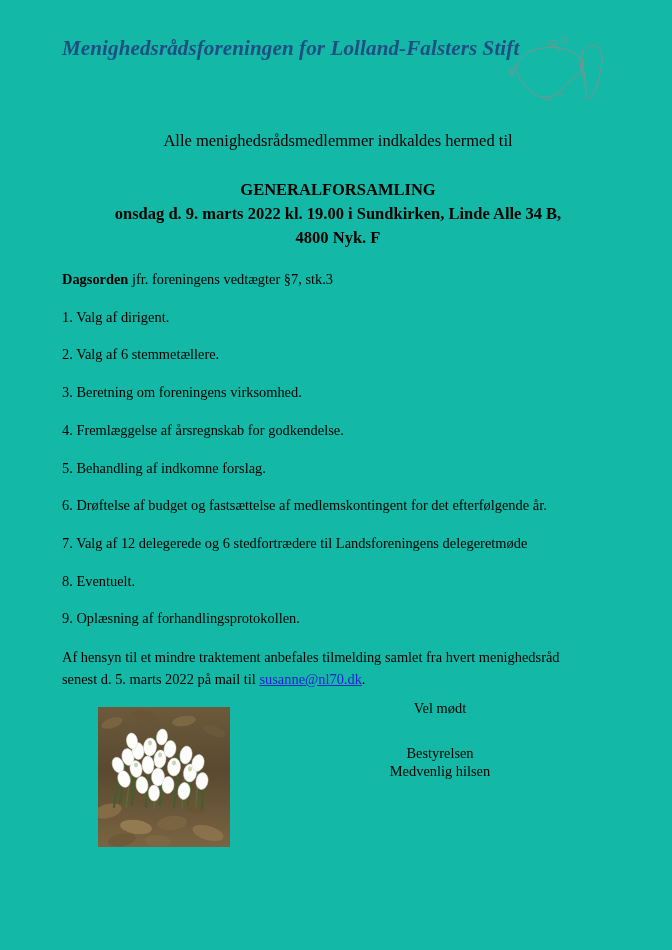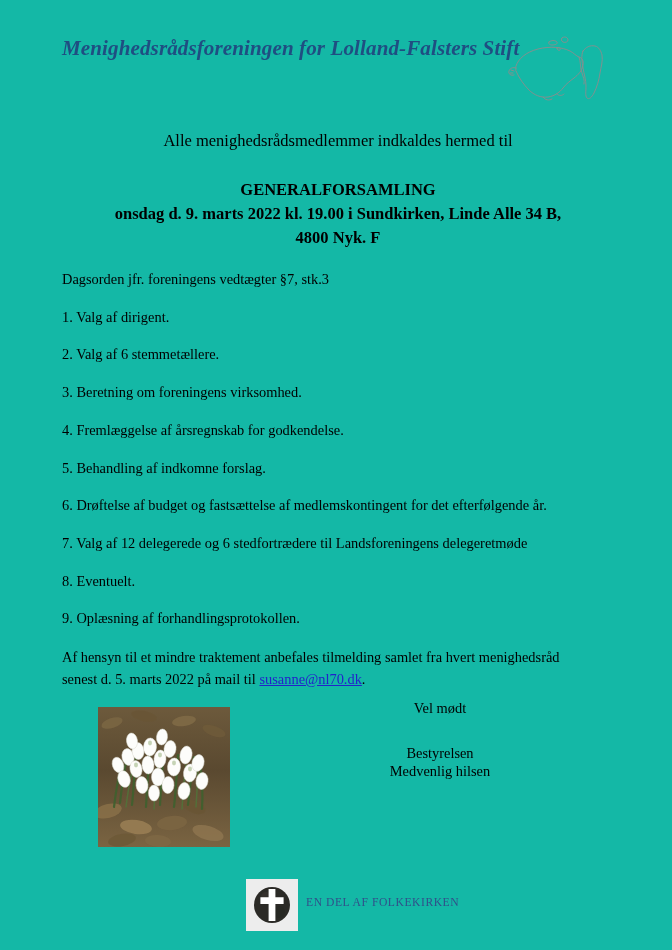--- a/index.html
+++ b/index.html
@@ -88,21 +88,21 @@
     left: 62px;
     top: 270px;
     width: 524px;
   }
   .agenda-head {
     font-size: 14.4px;
     line-height: 1.3;
     margin-bottom: 19px;
   }
   .agenda-head .lbl {
-    font-weight: normal;
+    font-weight: bold;
   }
   .agenda-list {
     list-style: none;
     margin: 0;
     padding: 0;
   }
   .agenda-item {
     font-size: 14.4px;
     line-height: 1.3;
     margin-bottom: 19px;
@@ -322,25 +322,14 @@
     </svg>
   </div>
 
   <div class="closing">
     <div>Vel mødt</div>
     <div class="gap"></div>
     <div>Bestyrelsen</div>
     <div>Medvenlig hilsen</div>
   </div>
 
-  <div class="footer">
-    <div class="footer-logo">
-      <svg viewBox="0 0 52 52" xmlns="http://www.w3.org/2000/svg">
-        <circle cx="26" cy="26" r="18" fill="#2b2a26"></circle>
-        <circle cx="20" cy="18" r="5" fill="#3a3530" opacity="0.6"></circle>
-        <circle cx="33" cy="33" r="6" fill="#242822" opacity="0.6"></circle>
-        <path d="M22.6 10 h6.8 v8.2 h8.2 v6.8 h-8.2 v17 h-6.8 v-17 h-8.2 v-6.8 h8.2 Z" fill="#ffffff"></path>
-      </svg>
-    </div>
-    <div class="footer-text">EN DEL AF FOLKEKIRKEN</div>
-  </div>
 
 </div>
 
 </body></html>

